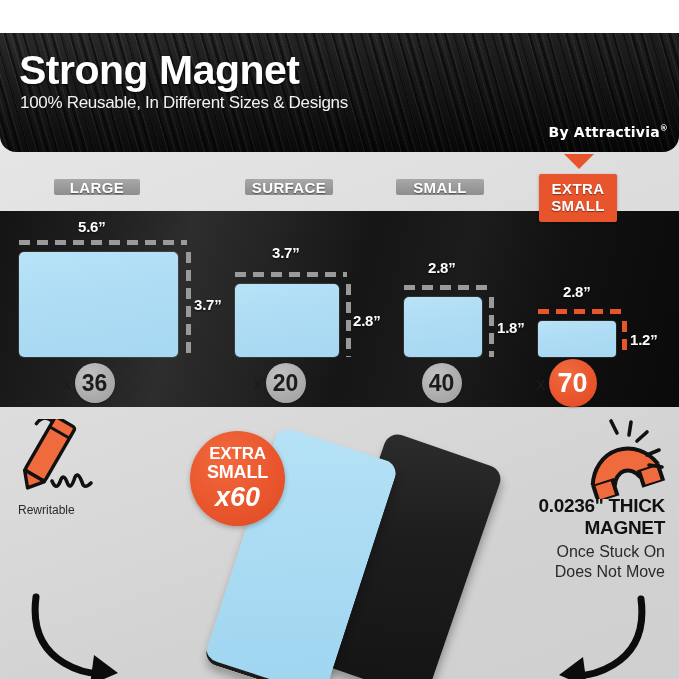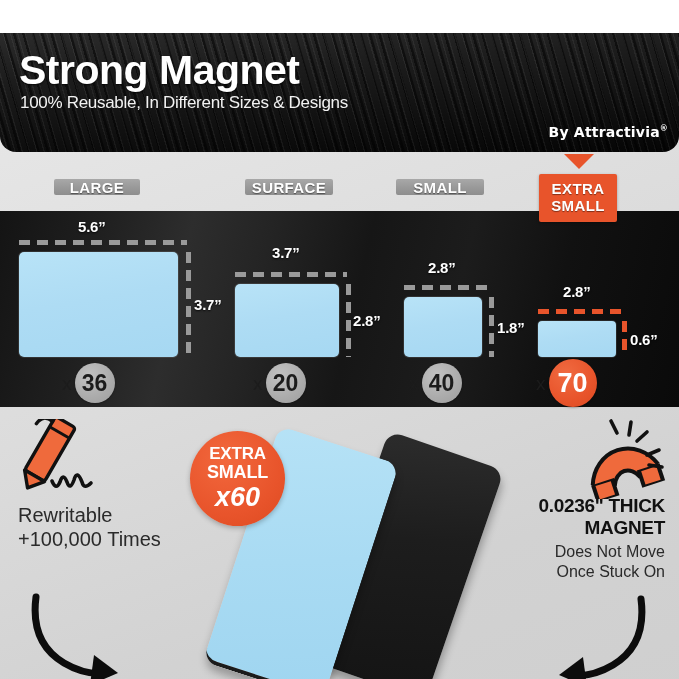--- a/index.html
+++ b/index.html
@@ -169,21 +169,21 @@
   
   
   #feat-left {
     position:absolute; left:18px; top:466px; width:190px;
   }
   #feat-left .head {
     color:#111; font-size:20px; font-weight:bold;
     line-height:1.12; letter-spacing:-.2px;
   }
   #feat-left .sub {
-    color:#2a2a2a; font-size:20px; font-weight:normal;
+    color:#2a2a2a; font-size:12px; font-weight:normal;
     line-height:1.2; margin-top:4px;
   }
   #pen-icon { position:absolute; left:6px; top:386px; }
 
   
   #feat-right {
     position:absolute; right:14px; top:462px; width:200px; text-align:right;
   }
   #feat-right .head {
     color:#111; font-size:19px; font-weight:bold;
@@ -269,21 +269,21 @@
     <div class="dash-h gray" id="dh-small"></div>
     <div class="dash-v gray" id="dv-small"></div>
     <div class="mag" id="mag-small"></div>
     <div class="dim" id="t-small-w">2.8”</div>
     <div class="dim" id="t-small-h">1.8”</div>
 
     <div class="dash-h orange" id="dh-xsmall"></div>
     <div class="dash-v orange" id="dv-xsmall"></div>
     <div class="mag" id="mag-xsmall"></div>
     <div class="dim" id="t-xs-w">2.8”</div>
-    <div class="dim" id="t-xs-h">0.6”</div>
+    <div class="dim" id="t-xs-h">1.2”</div>
   </div>
 
   <div class="count" id="count-large">
     <span class="x">x</span>
     <span class="circ">36</span>
   </div>
   <div class="count" id="count-medium">
     <span class="x">x</span>
     <span class="circ">20</span>
   </div>
@@ -304,21 +304,20 @@
         <path d="M28 60 L39.5 74 L51 60 Z" fill="#ef6a3c" stroke="#111" stroke-width="3.4" stroke-linejoin="round"></path>
         <path d="M28 4 Q16 2 15 14" fill="none" stroke="#111" stroke-width="3.4" stroke-linecap="round"></path>
       </g>
       <path d="M46 62 q4 10 8 1 q3 -10 7 0 q3 9 7 -2 q3 -11 8 2 q2 8 9 1" fill="none" stroke="#111" stroke-width="3.6" stroke-linecap="round"></path>
     </svg>
   </div>
 
   <div id="feat-left">
     <div class="sub">
       <div>Rewritable</div>
-      <div>+100,000 Times</div>
     </div>
   </div>
 
   <div class="arrow" id="arrow-left">
     <svg width="125" height="95" viewBox="0 0 125 95">
       <path d="M8 4 q-6 46 28 66 q22 13 44 10" fill="none" stroke="#0c0c0c" stroke-width="7" stroke-linecap="round"></path>
       <path d="M66 62 L90 80 L62 92 Z" fill="#0c0c0c"></path>
     </svg>
   </div>
 
@@ -342,22 +341,22 @@
       </g>
     </svg>
   </div>
 
   <div id="feat-right">
     <div class="head">
       <div>0.0236" THICK</div>
       <div>MAGNET</div>
     </div>
     <div class="sub">
+      <div>Once Stuck On</div>
       <div>Does Not Move</div>
-      <div>Once Stuck On</div>
     </div>
   </div>
 
   <div class="arrow" id="arrow-right">
     <svg width="125" height="95" viewBox="0 0 125 95">
       <path d="M117 4 q6 46 -28 66 q-22 13 -44 10" fill="none" stroke="#0c0c0c" stroke-width="7" stroke-linecap="round"></path>
       <path d="M59 62 L35 80 L63 92 Z" fill="#0c0c0c"></path>
     </svg>
   </div>
 

